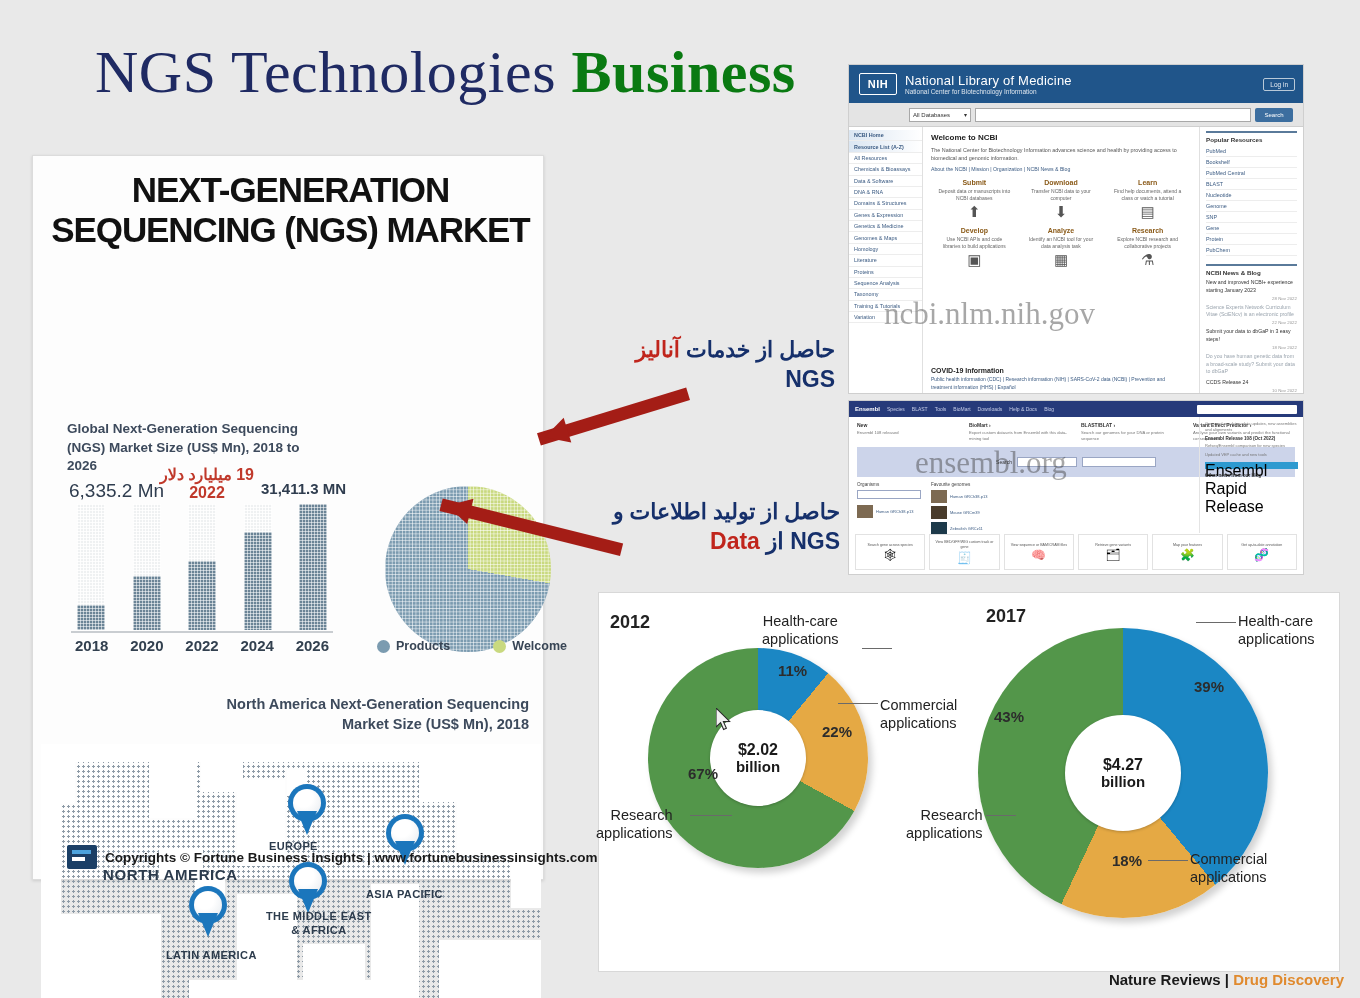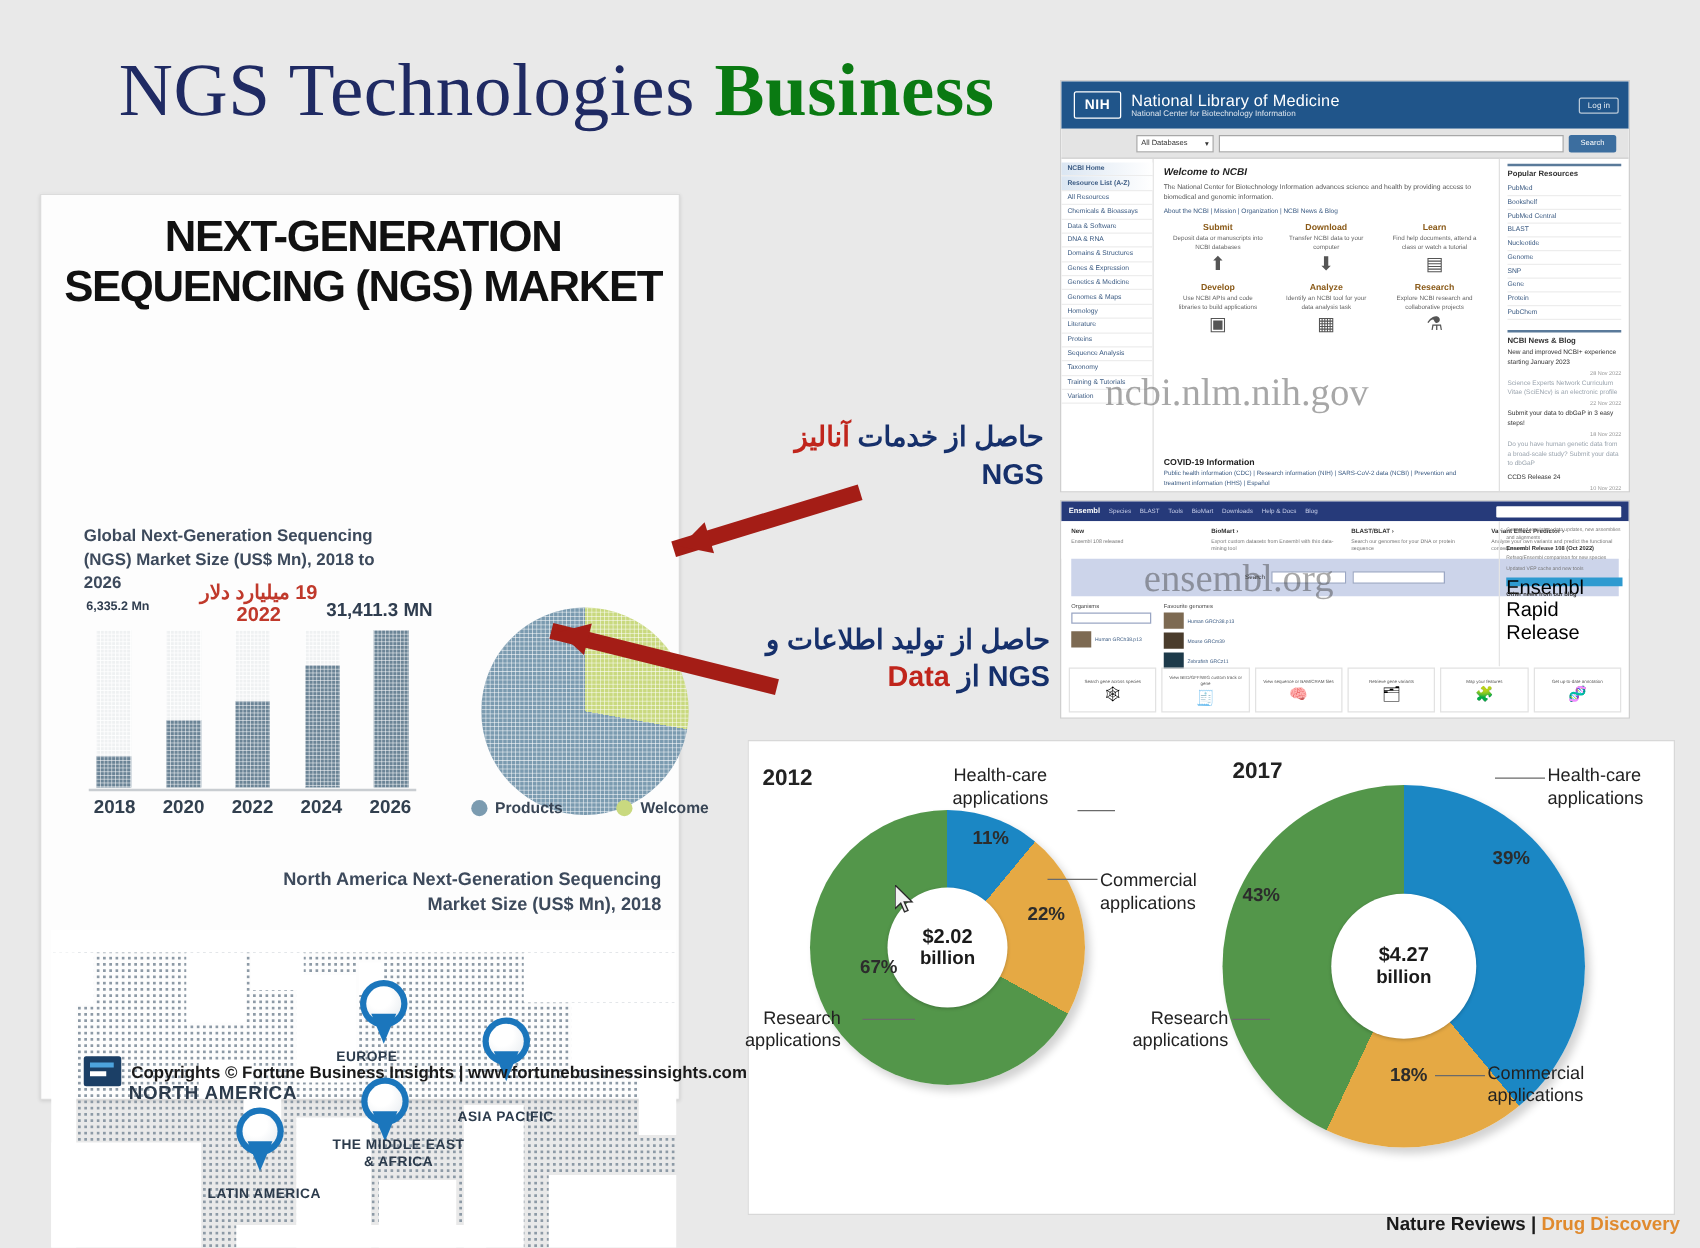--- a/index.html
+++ b/index.html
@@ -38,21 +38,21 @@
   }
   .ig-sub-right {
     position: absolute; right: 17px; top: 264px; width: 225px;
     text-align: right;
     font-size: 13.5px; color: #3d4a5c; font-weight: bold; line-height: 1.38;
   }
 
   
   .bar-val-left {
     position: absolute; left: 36px; top: 324px;
-    font-size: 10px; font-weight: bold; color: #2f3d4f; white-space: nowrap; text-align: right;
+    font-size: 19px; font-weight: normal; color: #2f3d4f; white-space: nowrap; text-align: right;
   }
   .bar-val-right {
     position: absolute; left: 228px; top: 324px;
     font-size: 15px; font-weight: bold; color: #2f3d4f; white-space: nowrap;
   }
   .fa-note {
     position: absolute; left: 122px; top: 310px; width: 104px;
     text-align: center; color: #c0392b; font-weight: bold;
     font-size: 16px; line-height: 1.15; direction: rtl;
   }
@@ -229,21 +229,21 @@
     display: flex; align-items: center; justify-content: center; border-radius: 2px;
   }
   .ncbi-body { display: flex; height: 268px; }
   .ncbi-side { width: 74px; border-right: 1px solid #e0e0e0; padding-top: 3px; }
   .ncbi-side div {
     font-size: 5.4px; color: #3a5a82; padding: 2.2px 5px;
     border-bottom: 1px solid #ededed; white-space: nowrap; overflow: hidden;
   }
   .ncbi-side div.hi { background: linear-gradient(to right,#dbe6f2,#fff); font-weight: bold; }
   .ncbi-main { flex: 1; padding: 6px 8px; position: relative; }
-  .ncbi-main h4 { font-size: 8px; color: #222; margin-bottom: 4px; font-style: italic; }
+  .ncbi-main h4 { font-size: 8px; color: #222; margin-bottom: 4px; }
   .ncbi-main p { font-size: 5.4px; color: #555; line-height: 1.55; margin-bottom: 3px; }
   .ncbi-links { font-size: 5.2px; color: #3a5a82; margin-bottom: 7px; }
   .ncbi-actions { display: flex; flex-wrap: wrap; }
   .ncbi-act { width: 33.33%; text-align: center; margin-bottom: 8px; }
   .ncbi-act .ttl { font-size: 7px; color: #8a5a18; font-weight: bold; margin-bottom: 2px; }
   .ncbi-act .dsc { font-size: 5px; color: #666; line-height: 1.4; padding: 0 6px; min-height: 14px; }
   .ncbi-act .ico { font-size: 15px; color: #555; line-height: 1; margin-top: 2px; }
   .ncbi-covid { position: absolute; left: 8px; bottom: 4px; width: 92%; }
   .ncbi-covid .ct { font-size: 7px; font-weight: bold; color: #222; margin-bottom: 2px; }
   .ncbi-covid .cl { font-size: 5px; color: #3a5a82; line-height: 1.5; }

